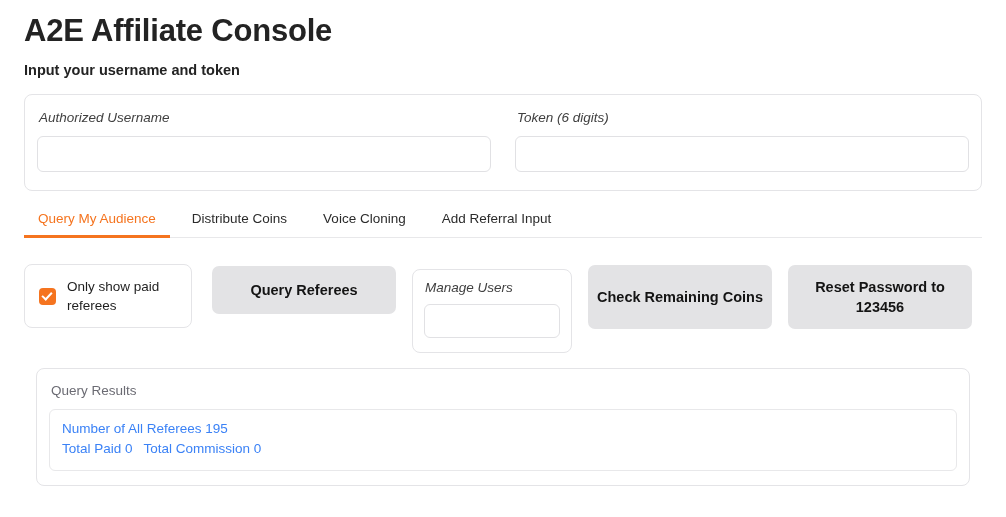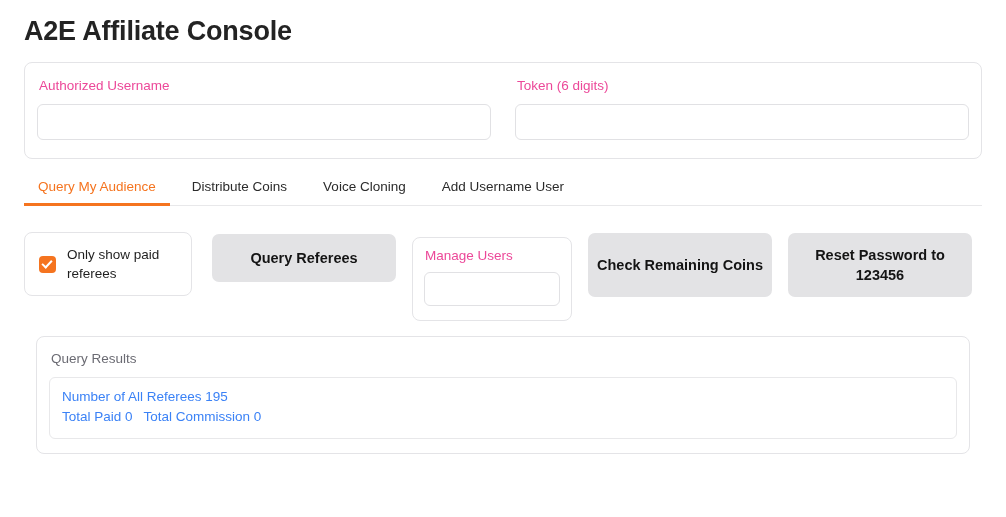--- a/index.html
+++ b/index.html
@@ -19,21 +19,21 @@
     width: 1006px;
     height: 517px;
     box-sizing: border-box;
     padding: 0 24px;
   }
 
   
   .app-title {
     margin: 0;
     padding-top: 14px;
-    font-size: 27px;
+    font-size: 31px;
     font-weight: 700;
     letter-spacing: -0.2px;
     color: #232323;
     line-height: 34px;
   }
   .app-subtitle {
     margin: 0;
     padding-top: 12px;
     font-size: 14.5px;
     font-weight: 700;
@@ -52,23 +52,24 @@
     padding: 14px 12px 18px 12px;
     box-sizing: border-box;
     width: 958px;
   }
   .field-group {
     flex: 1 1 0;
     min-width: 0;
   }
   .field-label {
     font-size: 13.5px;
-    color: #ec4899;
+    color: #404040;
     line-height: 18px;
     padding-left: 2px;
+    font-style: italic;
   }
   .text-input {
     display: block;
     margin-top: 9px;
     width: 100%;
     height: 36px;
     box-sizing: border-box;
     border: 1px solid #e1e1e4;
     border-radius: 6px;
     background: #fff;
@@ -235,37 +236,38 @@
     color: #3b82f6;
     white-space: pre;
   }
 </style>
 </head>
 <body>
 
 <div class="page">
 
   <h1 class="app-title">A2E Affiliate Console</h1>
+  <p class="app-subtitle">Input your username and token</p>
 
   <div class="credentials-panel">
     <div class="field-group">
       <div class="field-label">Authorized Username</div>
       <input class="text-input" type="text" placeholder="" style="">
     </div>
     <div class="field-group">
       <div class="field-label">Token (6 digits)</div>
       <input class="text-input" type="text" placeholder="" style="">
     </div>
   </div>
 
   <div class="tabbar">
     <div class="tab active">Query My Audience</div>
     <div class="tab">Distribute Coins</div>
     <div class="tab">Voice Cloning</div>
-    <div class="tab">Add Username User</div>
+    <div class="tab">Add Referral Input</div>
   </div>
 
   <div class="controls-row">
 
     <div class="checkbox-card">
       <span class="checkbox-box"></span>
       <span class="checkbox-label">Only show paid referees</span>
     </div>
 
     <button class="btn btn-query">Query Referees</button>

